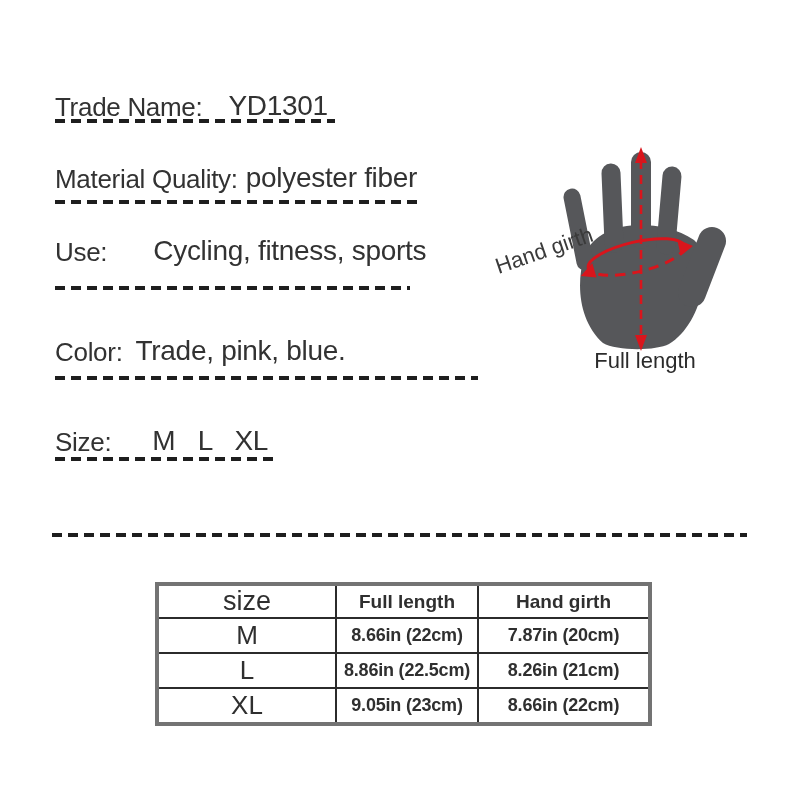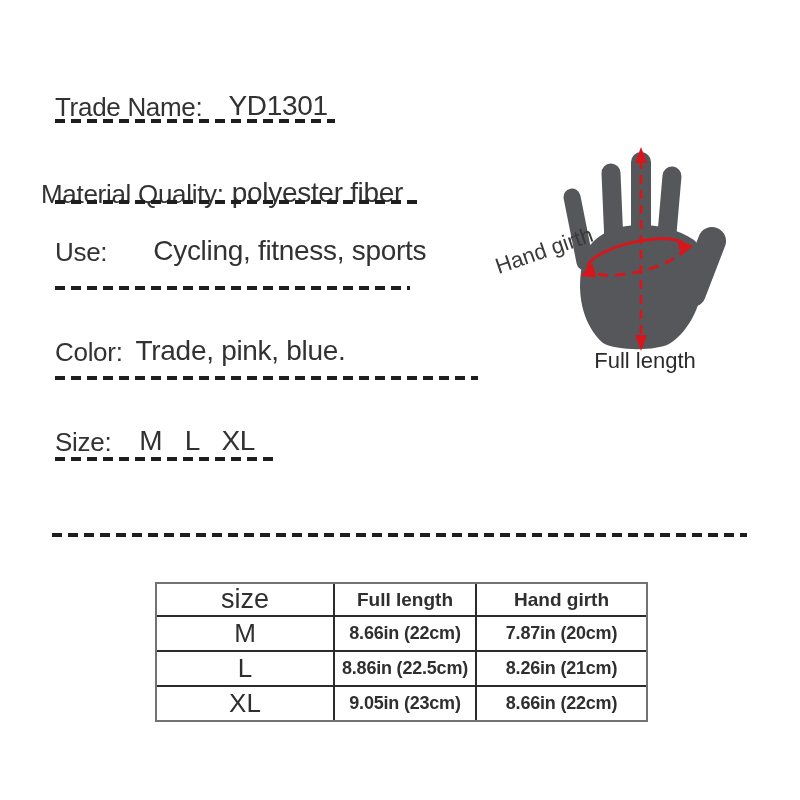--- a/index.html
+++ b/index.html
@@ -25,21 +25,21 @@
     font-size:22px; color:#3a3a3a; transform:rotate(-19deg); transform-origin:0 0;
   }
   .length-label {
     position:absolute; left:92px; top:213px; width:166px; text-align:center;
     font-size:22px; color:#2b2b2b; font-weight:500;
   }
   
   .size-table {
     position:absolute; left:155px; top:582px;
     display:grid; grid-template-columns:178px 142px 169px;
-    border:2px solid #737373; background:#ffffff; color:#2f2f2f;
+    border:4px solid #737373; background:#ffffff; color:#2f2f2f;
   }
   .cell {
     display:flex; align-items:center; justify-content:center;
     border-right:2px solid #2b2b2b; border-bottom:2px solid #2b2b2b;
     height:33px; white-space:nowrap;
   }
   .cell.c-last { border-right:none; }
   .cell.r-last { border-bottom:none; }
   .cell.hdr-size { font-size:27px; height:31px; }
   .cell.hdr { font-weight:bold; font-size:19px; height:31px; }
@@ -49,37 +49,37 @@
 </head>
 <body>
 
 <div class="canvas">
 
   <div class="field" style="left:55px; top:92px;">
     <span class="label">Trade Name:</span><span class="value" style="margin-left:26px;text-align:right;">YD1301</span>
   </div>
   <div class="dashline" style="left:55px; top:119px; width:280px;"></div>
 
-  <div class="field" style="left:41px; top:164px;margin-top:15px;">
+  <div class="field" style="left:55px; top:164px;">
     <span class="label">Material Quality:</span><span class="value" style="margin-left:8px;">polyester fiber</span>
   </div>
   <div class="dashline" style="left:55px; top:200px; width:363px;"></div>
 
   <div class="field" style="left:55px; top:237px;">
     <span class="label">Use:</span><span class="value" style="margin-left:46px;">Cycling, fitness, sports</span>
   </div>
   <div class="dashline" style="left:55px; top:286px; width:355px;"></div>
 
   <div class="field" style="left:55px; top:337px;">
     <span class="label">Color:</span><span class="value" style="margin-left:13px;">Trade, pink, blue.</span>
   </div>
   <div class="dashline" style="left:55px; top:376px; width:423px;"></div>
 
   <div class="field" style="left:55px; top:427px;">
-    <span class="label">Size:</span><span class="value pre" style="margin-left:28px;">M   L   XL</span>
+    <span class="label">Size:</span><span class="value pre" style="margin-left:41px;">M   L   XL</span>
   </div>
   <div class="dashline" style="left:55px; top:457px; width:224px;"></div>
 
   <div class="dashline" style="left:52px; top:533px; width:695px;"></div>
 
   <figure class="hand-fig">
     <svg width="300" height="250" viewBox="0 0 300 250">
       <g>
         <path d="M 114 122 C 106 150, 109 186, 133 208 C 146 216, 186 216, 199 209 C 216 199, 229 176, 233 151 C 237 129, 233 113, 224 105 C 208 94, 188 90, 170 90 C 146 90, 122 99, 114 122 Z" fill="#56575a"></path>
         <line x1="115" y1="127" x2="102" y2="62" stroke-width="17" stroke-linecap="round" stroke="#56575a"></line>

